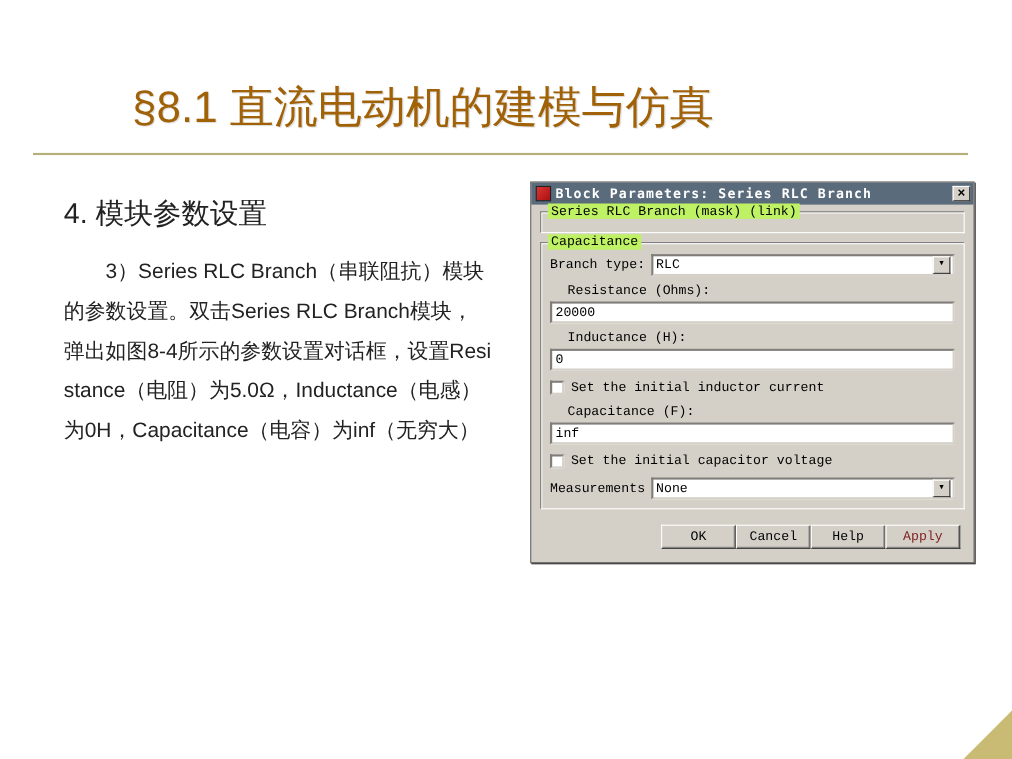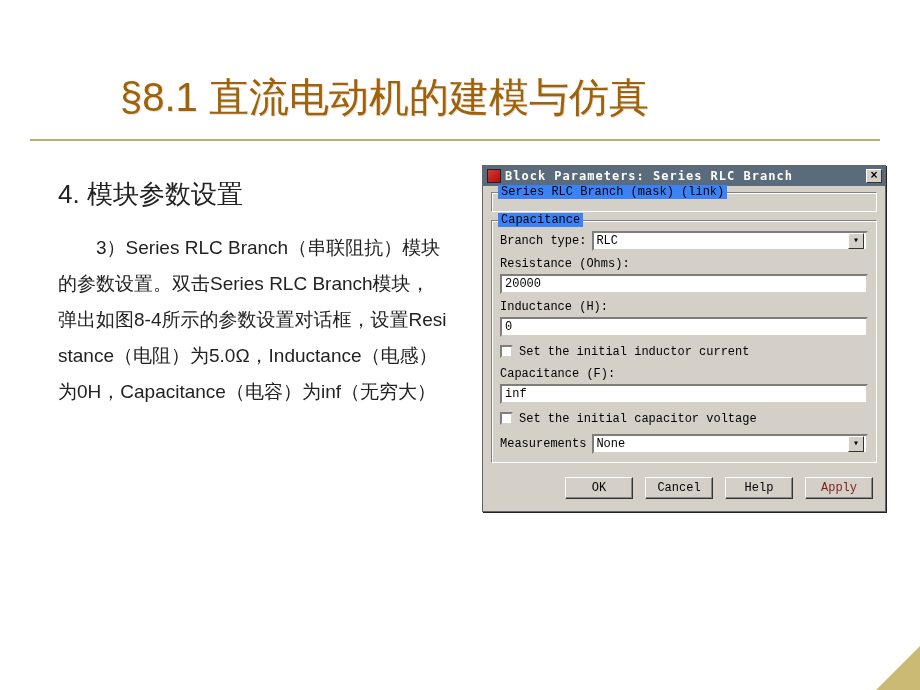--- a/index.html
+++ b/index.html
@@ -89,34 +89,34 @@
     border: 1px solid #808080;
     border-right-color:#fff; border-bottom-color:#fff;
     box-shadow: inset 1px 1px 0 #fff;
     padding: 10px 8px 8px 8px;
     margin-bottom: 8px;
     position: relative;
   }
   .group-legend {
     position: absolute;
     top: -8px; left: 6px;
-    background: #3b82f6;
+    background: #bef264;
     padding: 0 3px;
     font-family: "Courier New", monospace;
     font-size: 12px;
   }
   .desc {
     font-family: "Courier New", monospace;
     font-size: 12px;
     line-height: 1.35;
   }
   .lbl {
     font-family: "Courier New", monospace;
     font-size: 12px;
-    margin: 6px 0 3px 0;
+    margin: 6px 0 3px 16px;
   }
   .field-row { display: flex; align-items: center; }
   .select {
     height: 20px;
     background: #fff;
     border: 2px inset #d4d0c8;
     font-family: "Courier New", monospace;
     font-size: 12px;
     padding: 0 2px;
     display: flex; align-items: center; justify-content: space-between;
@@ -132,35 +132,34 @@
   }
   .textin {
     width: 100%; height: 20px;
     background: #fff;
     border: 2px inset #d4d0c8;
     font-family: "Courier New", monospace;
     font-size: 12px;
     padding: 0 3px;
   }
   .chk-row {
-    display: flex; align-items: flex-start;
+    display: flex; align-items: flex-end;
     margin: 8px 0;
     font-family: "Courier New", monospace;
     font-size: 12px;
   }
   .chkbox {
     width: 13px; height: 13px;
     background: #fff;
     border: 2px inset #d4d0c8;
     margin-right: 6px;
   }
   .btnrow {
     display: flex;
     justify-content: flex-end;
-    gap: 12px;
     padding: 6px 4px 4px 4px;
   }
   .winbtn {
     width: 68px; height: 22px;
     background: #d4d0c8;
     border: 1px solid #fff;
     border-right-color:#333; border-bottom-color:#333;
     box-shadow: inset -1px -1px 0 #888;
     font-family: "Courier New", monospace;
     font-size: 12px;

